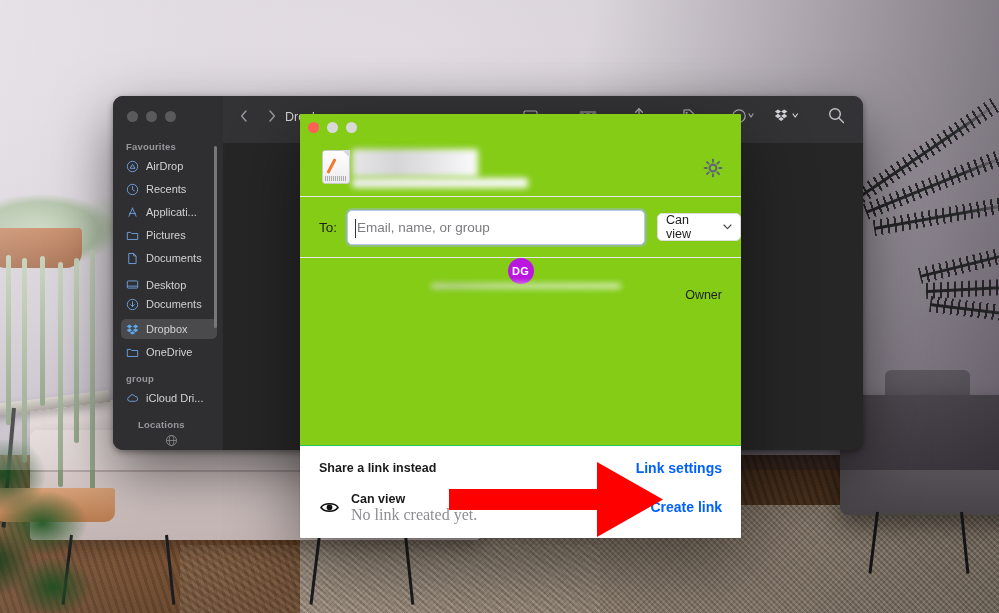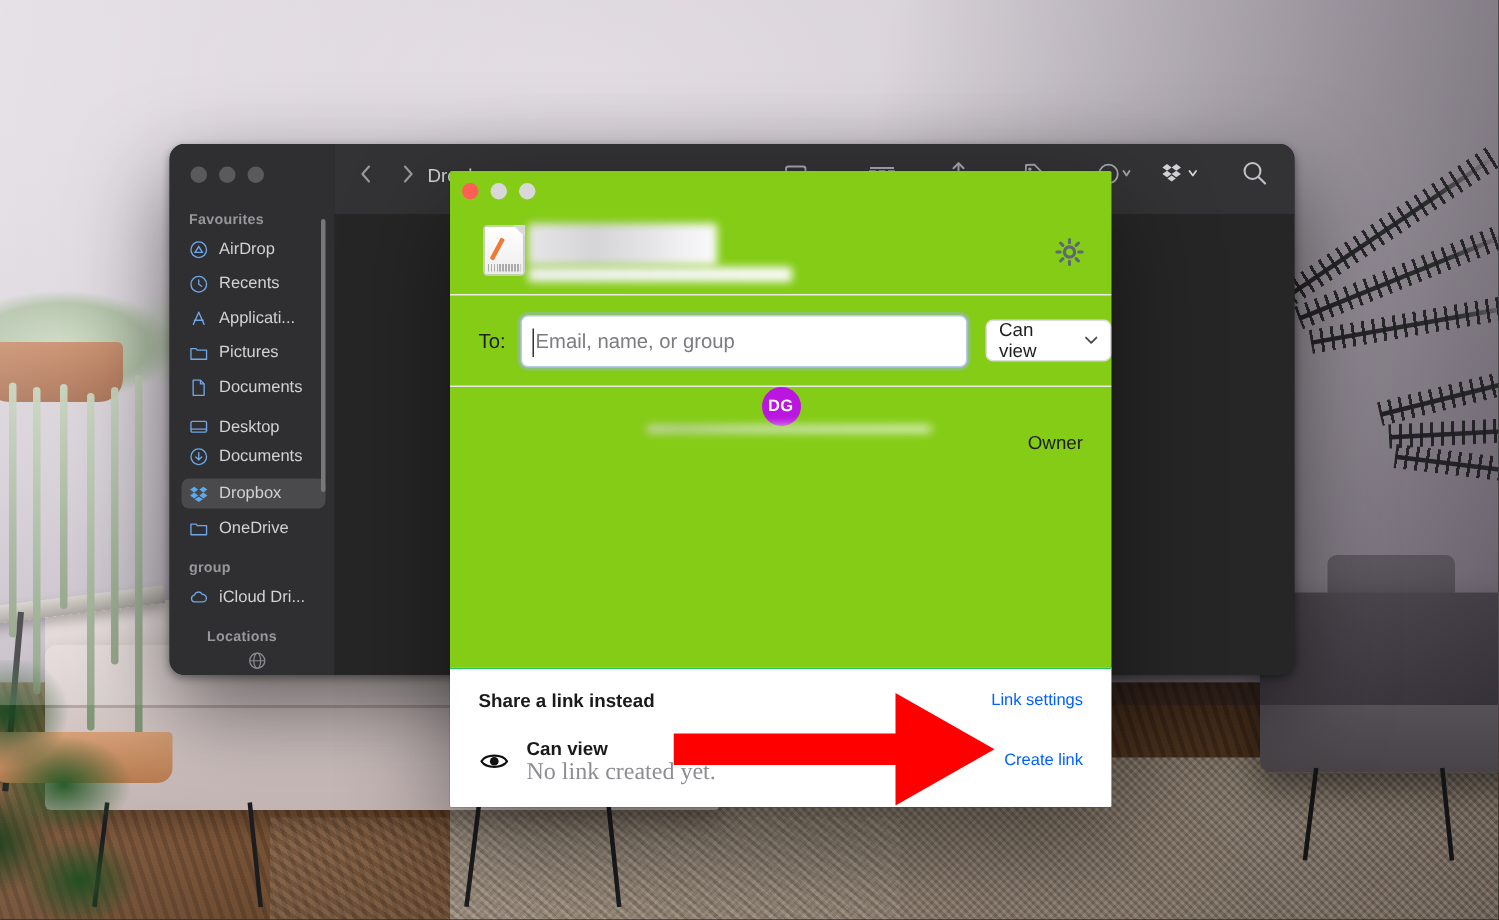--- a/index.html
+++ b/index.html
@@ -223,21 +223,21 @@
     background:linear-gradient(90deg,#e9d9f2 0%,#d4d4d7 12%,#e8e8ea 34%,#f0f0f2 58%,#fafafb 100%);
     filter:blur(3.2px);border-radius:2px;
   }
   .person-role{margin-left:auto;color:#1e1e1e;font-size:12.5px;}
   .dlg-foot{
     position:absolute;left:0;bottom:0;width:441px;height:92px;
     border-top:1px solid #22c55e;background:#fff;
   }
   .foot-row1{position:absolute;left:19px;right:19px;top:14px;display:flex;align-items:center;}
   .foot-title{color:#1a1a1a;font-size:12.5px;font-weight:bold;}
-  .foot-link{margin-left:auto;color:#0061fe;font-size:11px;font-weight:normal;cursor:pointer;}
+  .foot-link{margin-left:auto;color:#0061fe;font-size:14px;font-weight:bold;cursor:pointer;}
   .foot-row2{position:absolute;left:19px;right:19px;top:46px;display:flex;align-items:center;}
   .eye{width:20px;flex:0 0 20px;display:flex;justify-content:center;}
   .perm-block{margin-left:12px;}
   .perm-main{color:#1a1a1a;font-size:12.5px;font-weight:bold;line-height:15px;}
   .perm-sub{color:#8d8d92;font-size:16px;line-height:15px;font-family:Liberation Serif, serif;}
 
   
   .arrow{position:absolute;left:449px;top:460px;width:215px;height:78px;pointer-events:none;}
 </style>
 </head>

